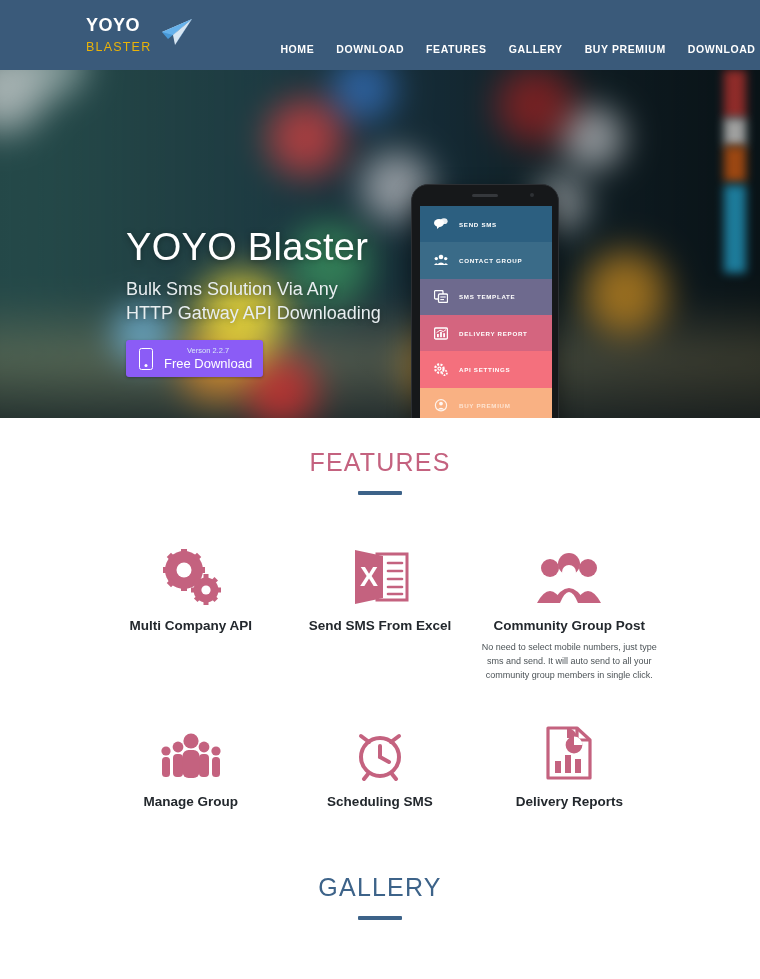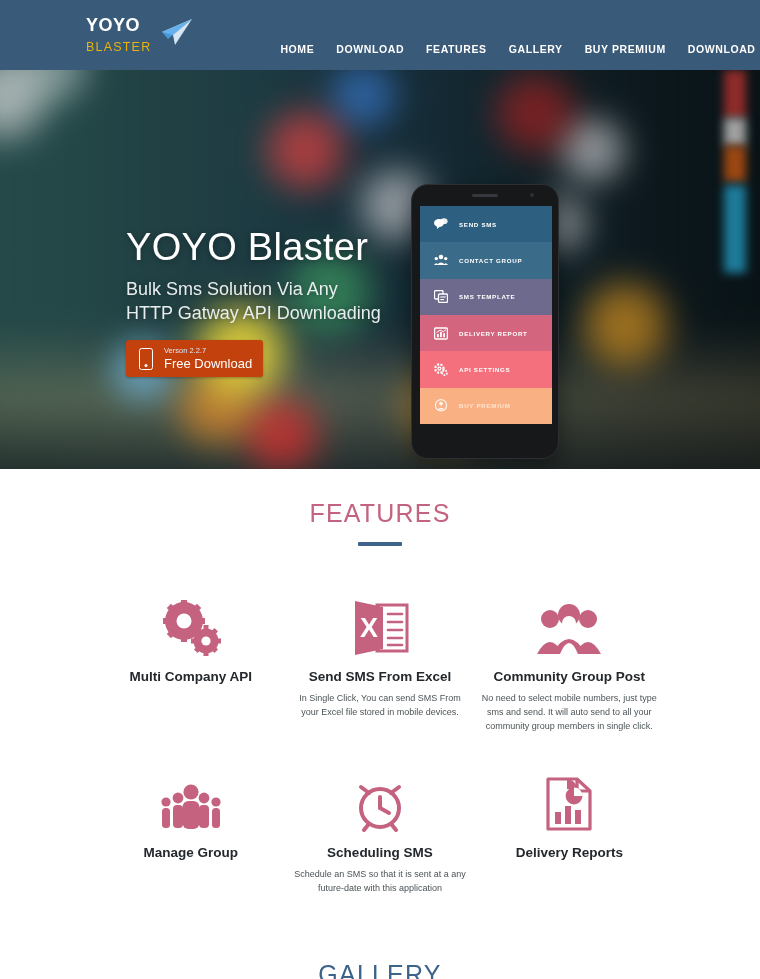--- a/index.html
+++ b/index.html
@@ -55,21 +55,21 @@
     font-weight: bold;
     letter-spacing: 0.6px;
     text-decoration: none;
     cursor: pointer;
     white-space: nowrap;
   }
 
   
   .hero {
     position: relative;
-    height: 399px;
+    height: 348px;
     overflow: hidden;
     background: #13312f;
   }
   .hero-bg {
     position: absolute;
     inset: -30px;
     filter: blur(14px);
     background:
       radial-gradient(circle at 4% 12%, rgba(225,235,235,0.85) 0 22px, rgba(225,235,235,0) 60px),
       radial-gradient(circle at 10% 6%, rgba(210,230,228,0.6) 0 18px, rgba(210,230,228,0) 48px),
@@ -126,26 +126,27 @@
     font-size: 18px;
     font-weight: normal;
     line-height: 1.35;
     margin-top: 9px;
     text-shadow: 0 1px 6px rgba(0,0,0,0.35);
   }
   .download-btn {
     margin-top: 15px;
     width: 137px;
     height: 37px;
-    background: #c2410c;
+    background: #8b5cf6;
     border-radius: 3px;
     display: flex;
     align-items: center;
     cursor: pointer;
     box-shadow: 0 1px 3px rgba(0,0,0,0.3);
+    text-align: center;
   }
   .dl-phone {
     width: 14px; height: 22px;
     border: 1.6px solid #ffffff;
     border-radius: 2.5px;
     margin-left: 13px;
     position: relative;
     flex: none;
   }
   .dl-phone::after {
@@ -447,21 +448,20 @@
           <g stroke="#c4627f" stroke-width="2.6" stroke-linecap="round">
             <line x1="38" y1="14" x2="52" y2="14"></line>
             <line x1="38" y1="22" x2="52" y2="22"></line>
             <line x1="38" y1="30" x2="52" y2="30"></line>
             <line x1="38" y1="38" x2="52" y2="38"></line>
             <line x1="38" y1="45" x2="52" y2="45"></line>
           </g>
         </svg>
       </div>
       <div class="feature-title">Send SMS From Excel</div>
-      <div class="feature-desc">In Single Click, You can send SMS From your Excel file stored in mobile devices.</div>
     </div>
 
     <div class="feature-col">
       <div class="feature-icon">
         <svg width="66" height="52" viewBox="0 0 66 52">
           <g fill="#c4627f">
             <circle cx="14" cy="15" r="9"></circle>
             <path d="M1 50 Q14 26 27 50 Z"></path>
             <circle cx="52" cy="15" r="9"></circle>
             <path d="M39 50 Q52 26 65 50 Z"></path>
@@ -508,21 +508,20 @@
             <line x1="29" y1="32" x2="29" y2="21"></line>
             <line x1="29" y1="32" x2="38" y2="37"></line>
             <line x1="10" y1="11" x2="18" y2="17"></line>
             <line x1="48" y1="11" x2="40" y2="17"></line>
             <line x1="17" y1="49" x2="13" y2="54"></line>
             <line x1="41" y1="49" x2="45" y2="54"></line>
           </g>
         </svg>
       </div>
       <div class="feature-title">Scheduling SMS</div>
-      <div class="feature-desc">Schedule an SMS so that it is sent at a any future-date with this application</div>
     </div>
 
     <div class="feature-col">
       <div class="feature-icon">
         <svg width="50" height="56" viewBox="0 0 50 56">
           <path d="M4 3 H33 L46 15 V53 H4 Z" fill="none" stroke="#c4627f" stroke-width="3.2" stroke-linejoin="round"></path>
           <path d="M33 3 V15 H46" fill="none" stroke="#c4627f" stroke-width="3.2" stroke-linejoin="round"></path>
           <path d="M33 13 a10 10 0 0 0 -10 -10 v10 Z" fill="#c4627f"></path>
           <circle cx="30" cy="20" r="8.4" fill="#c4627f"></circle>
           <path d="M30 20 L30 11.6 A8.4 8.4 0 0 1 38.4 20 Z" fill="#ffffff"></path>

